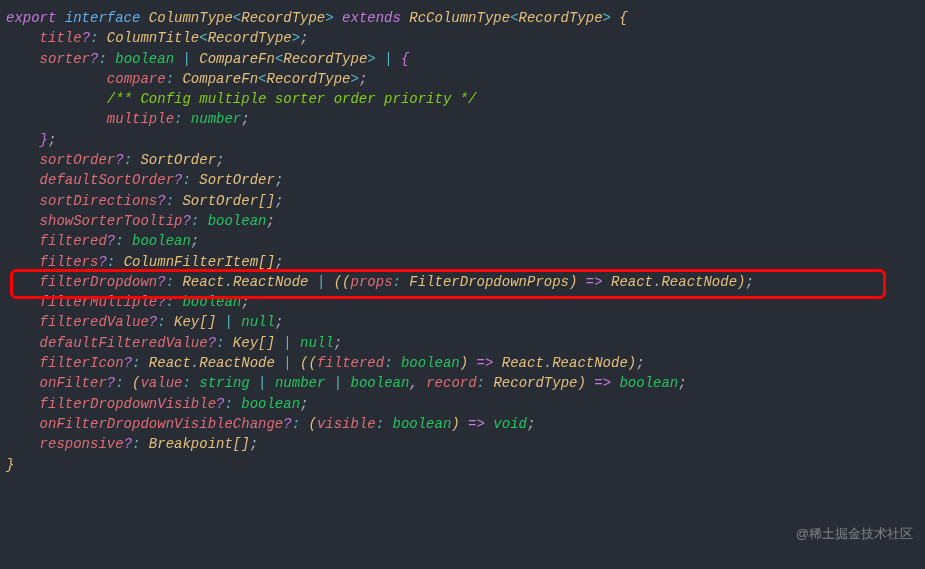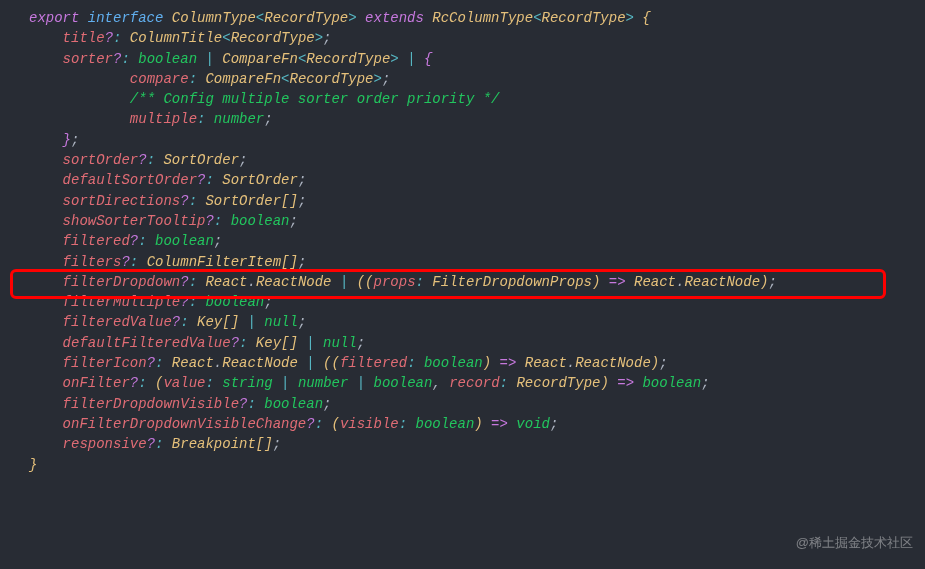--- a/index.html
+++ b/index.html
@@ -10,54 +10,54 @@
     font-size: 14px;
     line-height: 1.45;
     color: #abb2bf;
     width: 925px;
     height: 569px;
     overflow: hidden;
     position: relative;
   }
   pre {
     margin: 0;
-    padding: 8px 29px;
+    padding: 8px 6px;
     white-space: pre;
     font-family: inherit;
     font-style: italic;
     position: relative;
   }
   .line { display: block; }
   .k-export { color: #c678dd; } 
   .k-interface { color: #61afef; } 
   .type-name { color: #e5c07b; } 
   .angle { color: #56b6c2; } 
   .prop { color: #e06c75; font-family: Liberation Mono, monospace; } 
   .punct { color: #abb2bf; } 
   .ques { color: #c678dd; } 
   .colon { color: #56b6c2; }
   .pipe { color: #56b6c2; }
   .basic-type { color: #22c55e; }
   .arrow { color: #c678dd; }
-  .comment { color: #22c55e; font-style: italic;}
+  .comment { color: #84cc16; font-style: italic;}
   .brace { color: #e5c07b; }
   .brace-p { color: #c678dd; }
   .bracket { color: #e5c07b; }
   .paren { color: #e5c07b; }
 
   .highlight-box {
     position: absolute;
     border: 3px solid #ff0000;
     border-radius: 6px;
     pointer-events: none;
   }
 
   .watermark {
     position: absolute;
-    bottom: 16px;
+    bottom: 25px;
     right: 12px;
     color: rgba(255,255,255,0.4);
     font-size: 13px;
     font-style: normal;
     font-family: 'PingFang SC', 'Microsoft YaHei', sans-serif;
   }
 </style>
 </head>
 <body>
 

